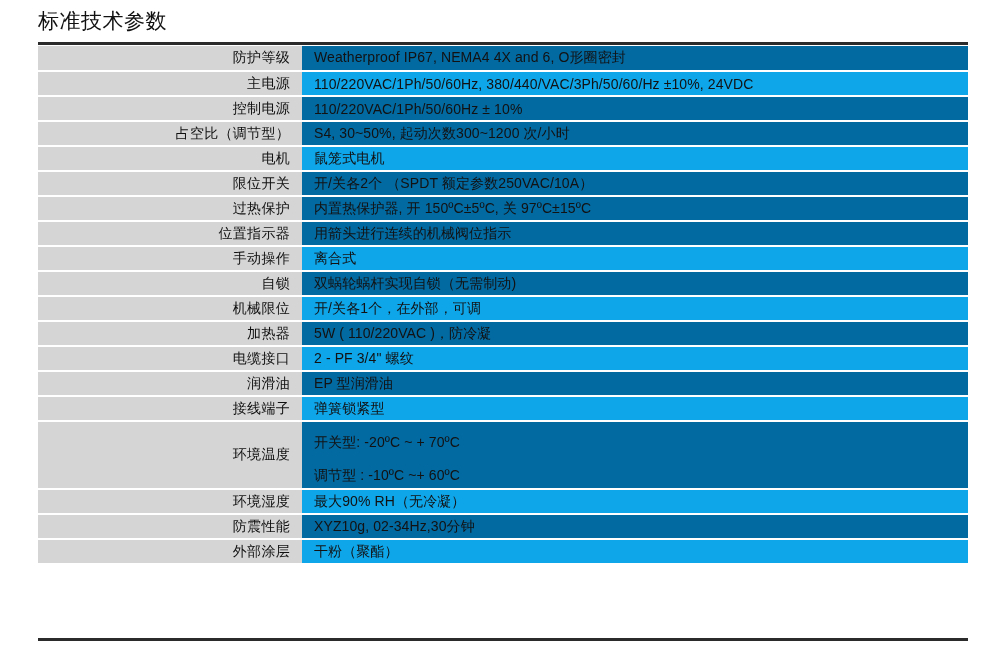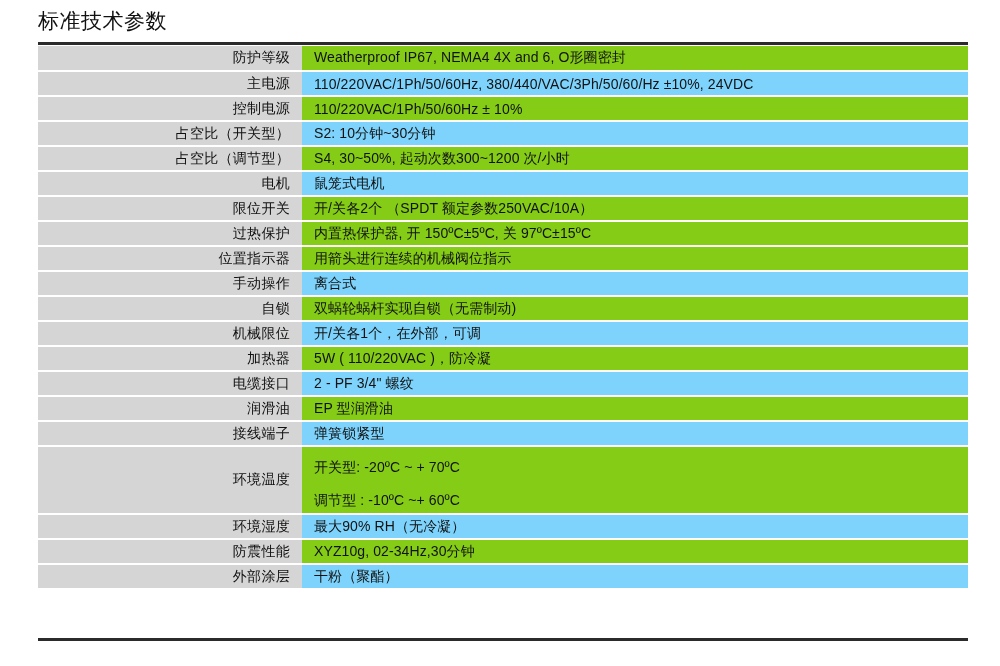--- a/index.html
+++ b/index.html
@@ -73,24 +73,24 @@
     white-space: nowrap;
     letter-spacing: 0.3px;
   }
   td.value {
     padding-left: 12px;
     font-size: 14px;
     color: #121212;
     border-bottom: 2px solid #ffffff;
     white-space: nowrap;
     letter-spacing: 0.1px;
-    background: #84cc16;
+    background: #0369a1;
   }
   tr.alt td.value {
-    background: #7dd3fc;
+    background: #0ea5e9;
   }
   td.value.tall {
     line-height: 25px;
   }
   tr.tall-row {
     height: 50px;
   }
   .vline {
     display: block;
     margin-top: 8px;
@@ -116,24 +116,20 @@
       <tr class="alt">
         <td class="label">主电源</td>
         <td class="value">110/220VAC/1Ph/50/60Hz, 380/440/VAC/3Ph/50/60/Hz ±10%, 24VDC</td>
       </tr>
 
       <tr>
         <td class="label">控制电源</td>
         <td class="value">110/220VAC/1Ph/50/60Hz ± 10%</td>
       </tr>
 
-      <tr class="alt">
-        <td class="label">占空比（开关型）</td>
-        <td class="value">S2: 10分钟~30分钟</td>
-      </tr>
 
       <tr>
         <td class="label">占空比（调节型）</td>
         <td class="value">S4, 30~50%, 起动次数300~1200 次/小时</td>
       </tr>
 
       <tr class="alt">
         <td class="label">电机</td>
         <td class="value"> 鼠笼式电机</td>
       </tr>

